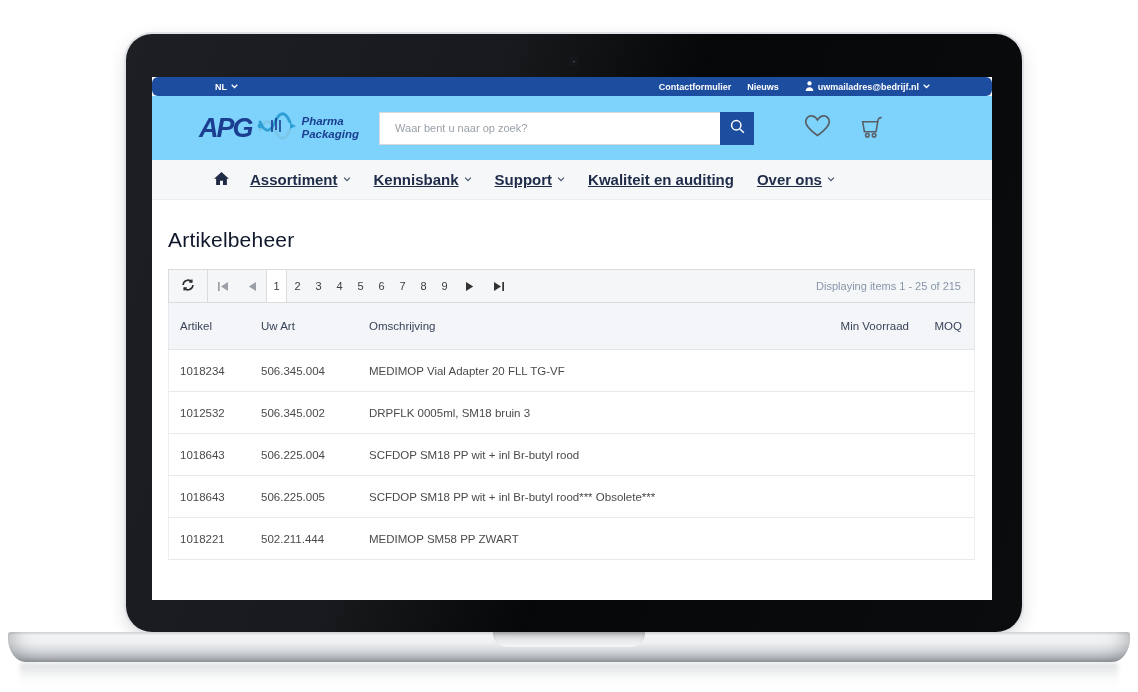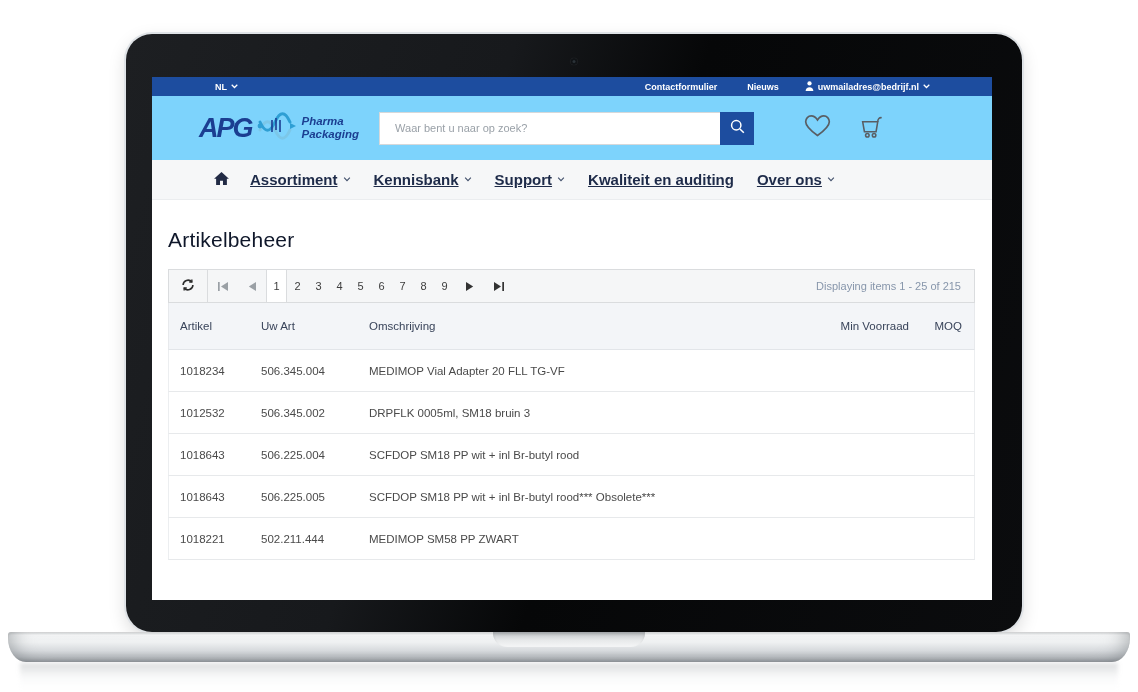--- a/index.html
+++ b/index.html
@@ -29,24 +29,24 @@
   .notch { position:absolute; left:50%; top:0; transform:translateX(-50%);
            width:152px; height:15px; border-radius:0 0 14px 14px;
            background:linear-gradient(180deg,#bfc3c7 0%,#e7e9ea 55%,#f5f6f7 100%);
            box-shadow:inset 0 2px 3px rgba(0,0,0,0.18); }
   .reflection { position:absolute; left:20px; top:663px; width:1098px; height:26px;
                 background:linear-gradient(180deg,rgba(140,145,150,0.30),rgba(210,213,216,0.12) 55%,rgba(255,255,255,0));
                 filter:blur(2px); }
 
   
   .topbar { height:19px; background:#1d4d9f; color:#fff; display:flex; align-items:center;
-            font-size:9px; font-weight:700; padding:0 62px 0 63px; }
+            font-size:9px; font-weight:700; padding:0 62px 0 63px;border-radius:6px; }
   .lang { display:flex; align-items:center; gap:4px; cursor:pointer; }
   .tb-spacer { flex:1; }
-  .tb-link { margin-left:30px; cursor:pointer; }
+  .tb-link { margin-left:16px; cursor:pointer; }
   .tb-user { margin-left:26px; display:flex; align-items:center; gap:4px; cursor:pointer; }
   .chev { display:inline-flex; }
 
   
   .site-header { height:64px; display:flex; align-items:center; padding-left:47px; background:#7dd3fc; }
   .logo { display:flex; align-items:center; gap:5px; }
   .logo-apg { font-size:27px; font-weight:700; font-style:italic; color:#1b3e91; letter-spacing:-2px; }
   .logo-tag { font-style:italic; font-weight:700; color:#1b3e91; font-size:11.5px; line-height:1.1; }
   .search { margin-left:20px; display:flex; height:33px; }
   .search input { width:341px; height:33px; border:1px solid #d6d8da; border-right:none;

